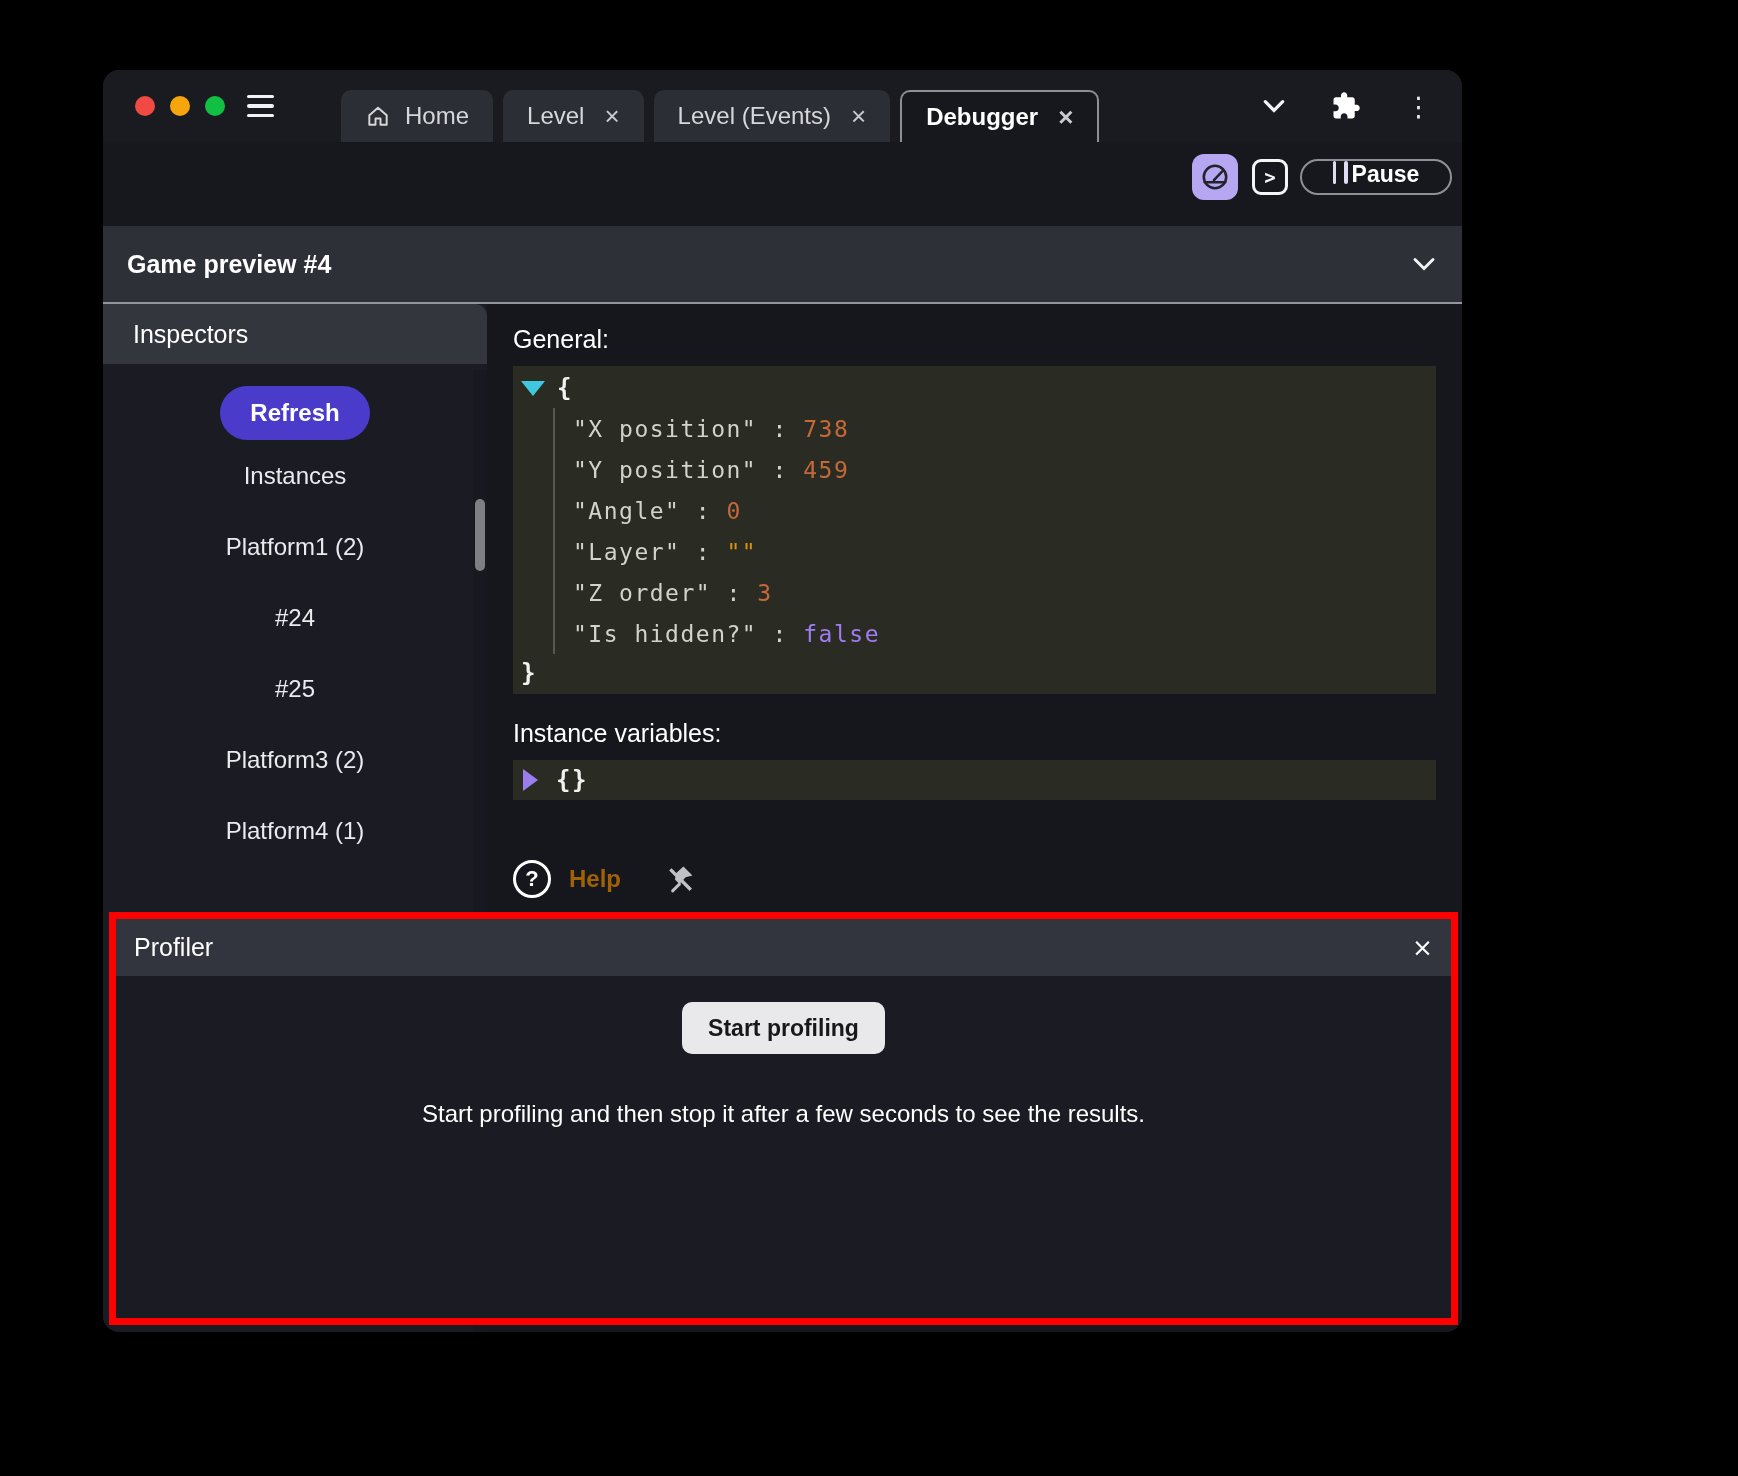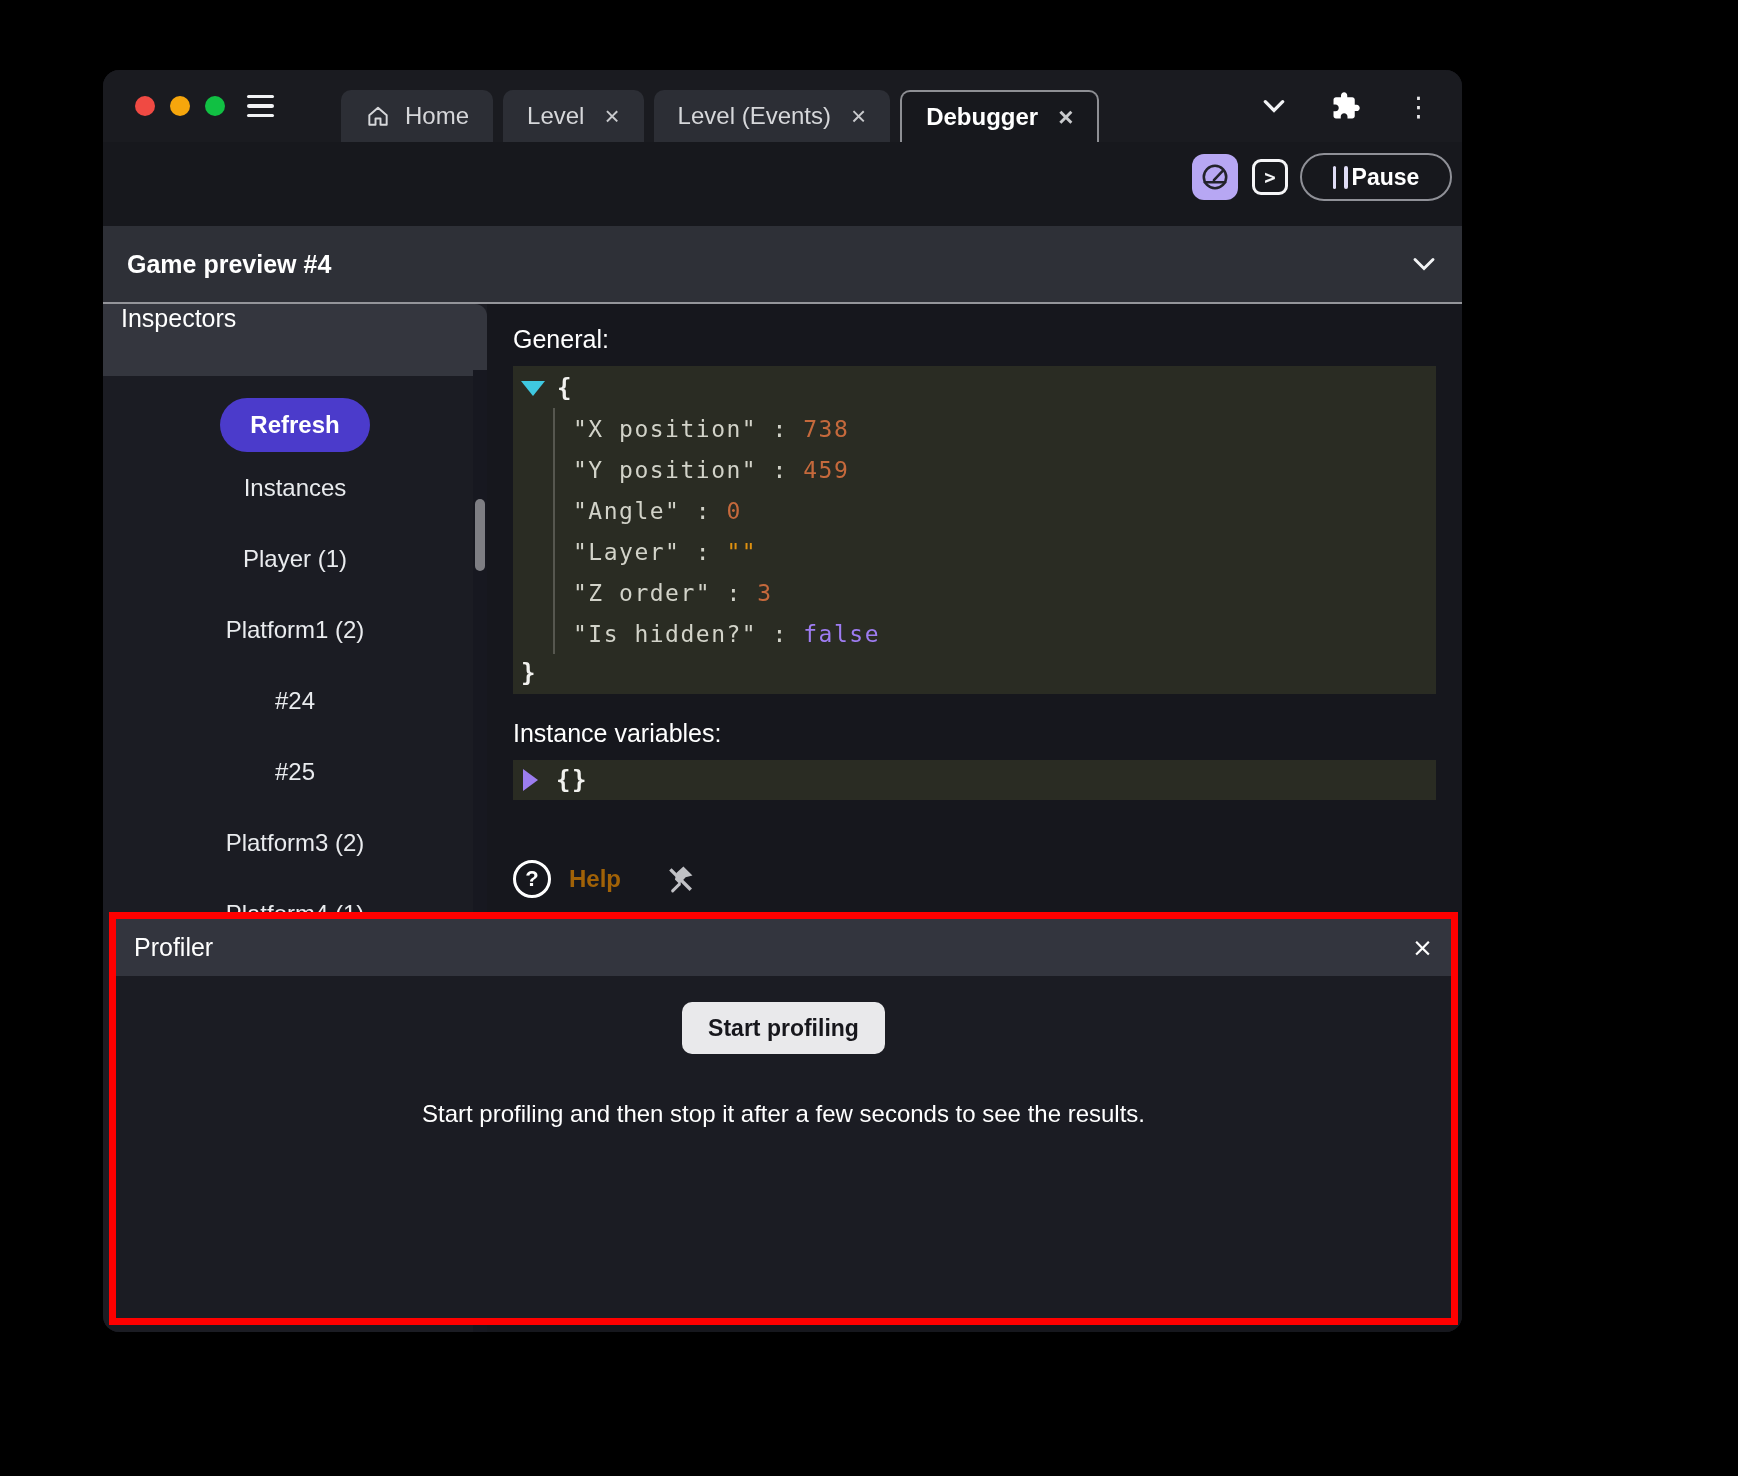--- a/index.html
+++ b/index.html
@@ -47,34 +47,34 @@
   .tab .home-ic{margin-right:14px;display:flex;}
   .titlebar-right{margin-left:auto;display:flex;align-items:center;gap:44px;padding-right:30px;}
   .tb-icon{display:flex;align-items:center;justify-content:center;cursor:pointer;}
   .kebab-txt{font-size:27px;color:#e8e8ea;line-height:1;font-family:"DejaVu Sans",sans-serif;}
 
   
   .toolbar{height:70px;display:flex;align-items:center;justify-content:flex-end;padding-right:10px;}
   .gauge-btn{width:46px;height:46px;border-radius:12px;background:var(--gauge-bg);display:flex;align-items:center;justify-content:center;cursor:pointer;}
   .console-btn{width:36px;height:36px;border:3px solid #f5f5f7;border-radius:9px;display:flex;align-items:center;justify-content:center;margin-left:14px;cursor:pointer;}
   .console-btn span{color:#f5f5f7;font-size:19px;font-weight:700;font-family:"DejaVu Sans Mono",monospace;line-height:1;}
-  .pause-btn{margin-left:12px;height:48px;width:152px;border:2px solid #8f9097;border-radius:26px;display:flex;align-items:center;justify-content:center;gap:4px;background:transparent;cursor:pointer;}
+  .pause-btn{margin-left:12px;height:36px;width:152px;border:2px solid #8f9097;border-radius:26px;display:flex;justify-content:center;gap:4px;background:transparent;cursor:pointer;}
   .pause-ic{display:flex;gap:8px;}
   .pause-ic i{display:block;width:3.5px;height:23px;background:#dfdcf5;border-radius:2px;}
   .pause-btn span{color:#ffffff;font-size:23px;font-weight:700;}
 
   
   .preview-header{margin-top:14px;height:76px;background:#2e3037;display:flex;align-items:center;padding:0 24px;}
   .preview-header h1{font-size:25px;font-weight:700;color:#ffffff;}
   .preview-chevron{margin-left:auto;display:flex;cursor:pointer;}
 
   
   .content{display:flex;height:1030px;border-top:2px solid #94959a;}
   .sidebar{width:384px;background:#1b1c23;display:flex;flex-direction:column;position:relative;}
-  .sidebar-header{height:72px;background:#34363e;border-radius:0 12px 0 0;display:flex;padding-left:18px;}
+  .sidebar-header{height:60px;background:#34363e;border-radius:0 12px 0 0;display:flex;align-items:center;padding-left:30px;}
   .sidebar-header span{color:#ffffff;font-size:25px;}
   .refresh-btn{margin:22px auto 0;height:54px;padding:0 30px;background:var(--accent);border:none;border-radius:27px;color:#fff;font-size:24px;font-weight:700;cursor:pointer;font-family:inherit;}
   .sidebar-items{margin-top:6px;display:flex;flex-direction:column;gap:12px;}
   .sidebar-item{height:59px;display:flex;align-items:center;justify-content:center;cursor:pointer;}
   .sidebar-item span{color:#e9ebee;font-size:24px;}
   .v-scrollbar{position:absolute;top:66px;right:0;width:14px;bottom:0;background:#171820;}
   .v-thumb{position:absolute;top:129px;left:2px;width:10px;height:72px;border-radius:5px;background:#7e7e83;cursor:pointer;}
 
   .main{flex:1;background:#16171d;padding:18px 26px 0 26px;overflow:hidden;}
   .section-label{color:#ffffff;font-size:25px;height:34px;display:flex;align-items:center;}
@@ -210,23 +210,20 @@
       <div class="sidebar-header">
         <span>Inspectors</span>
       </div>
       <button class="refresh-btn">Refresh</button>
       <div class="sidebar-items">
 
           <div class="sidebar-item">
             <span>Instances</span>
           </div>
 
-          <div class="sidebar-item">
-            <span>Player (1)</span>
-          </div>
 
           <div class="sidebar-item">
             <span>Platform1 (2)</span>
           </div>
 
           <div class="sidebar-item">
             <span>#24</span>
           </div>
 
           <div class="sidebar-item">

